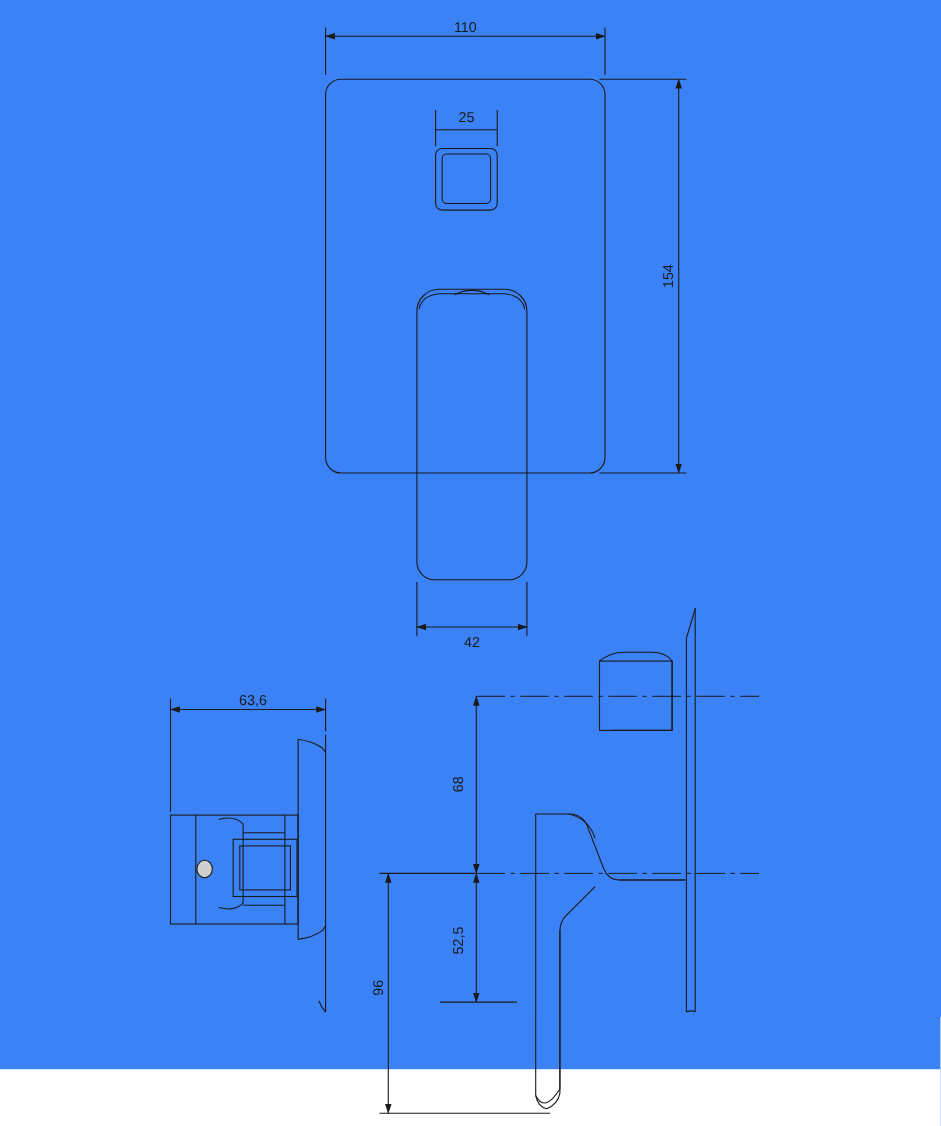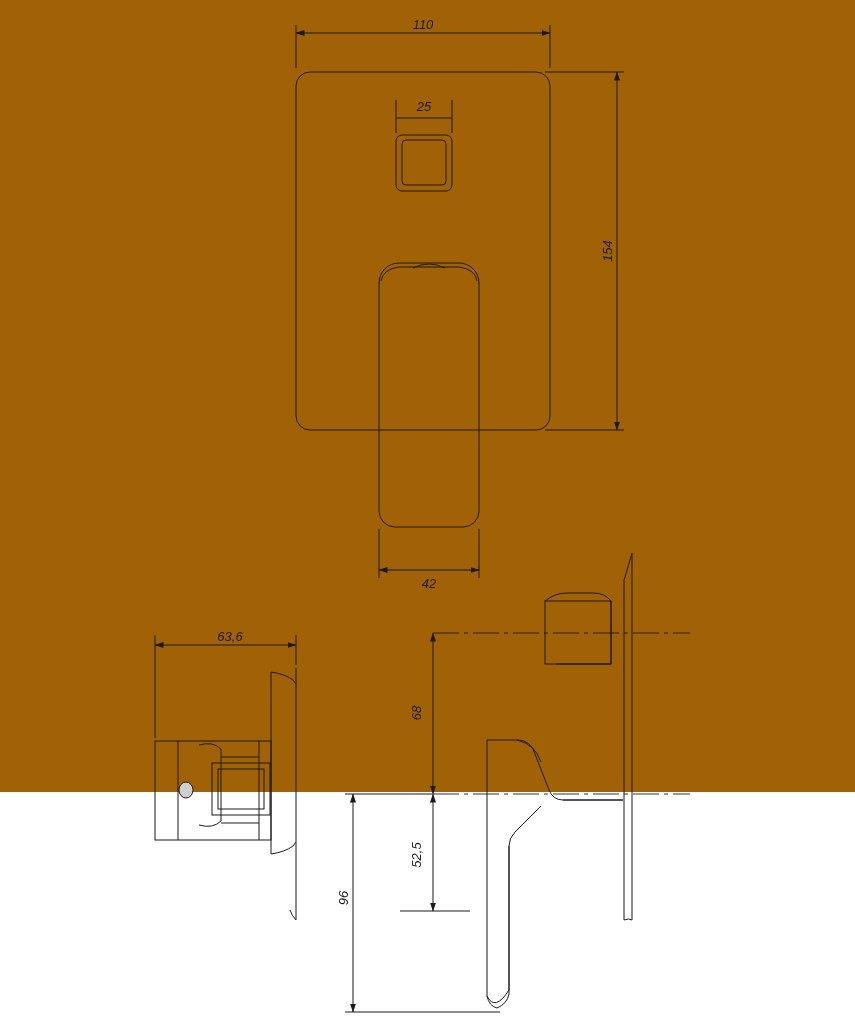--- a/index.html
+++ b/index.html
@@ -10,23 +10,22 @@
   body {
     width: 855px;
     height: 1024px;
     font-family: "Liberation Sans", sans-serif;
     color: #1a1a1a;
     overflow: hidden;
   }
   #sheet {
     position: relative;
     width: 855px;
-    height: 792px;
-    background: #a16207;
-    font-style: italic;
+    height: 972px;
+    background: #3b82f6;
   }
   #drawing {
     position: absolute;
     left: 0;
     top: 0;
   }
   .dim-label {
     font-family: "Liberation Sans", sans-serif;
     font-size: 13px;
     fill: #1a1a1a;

